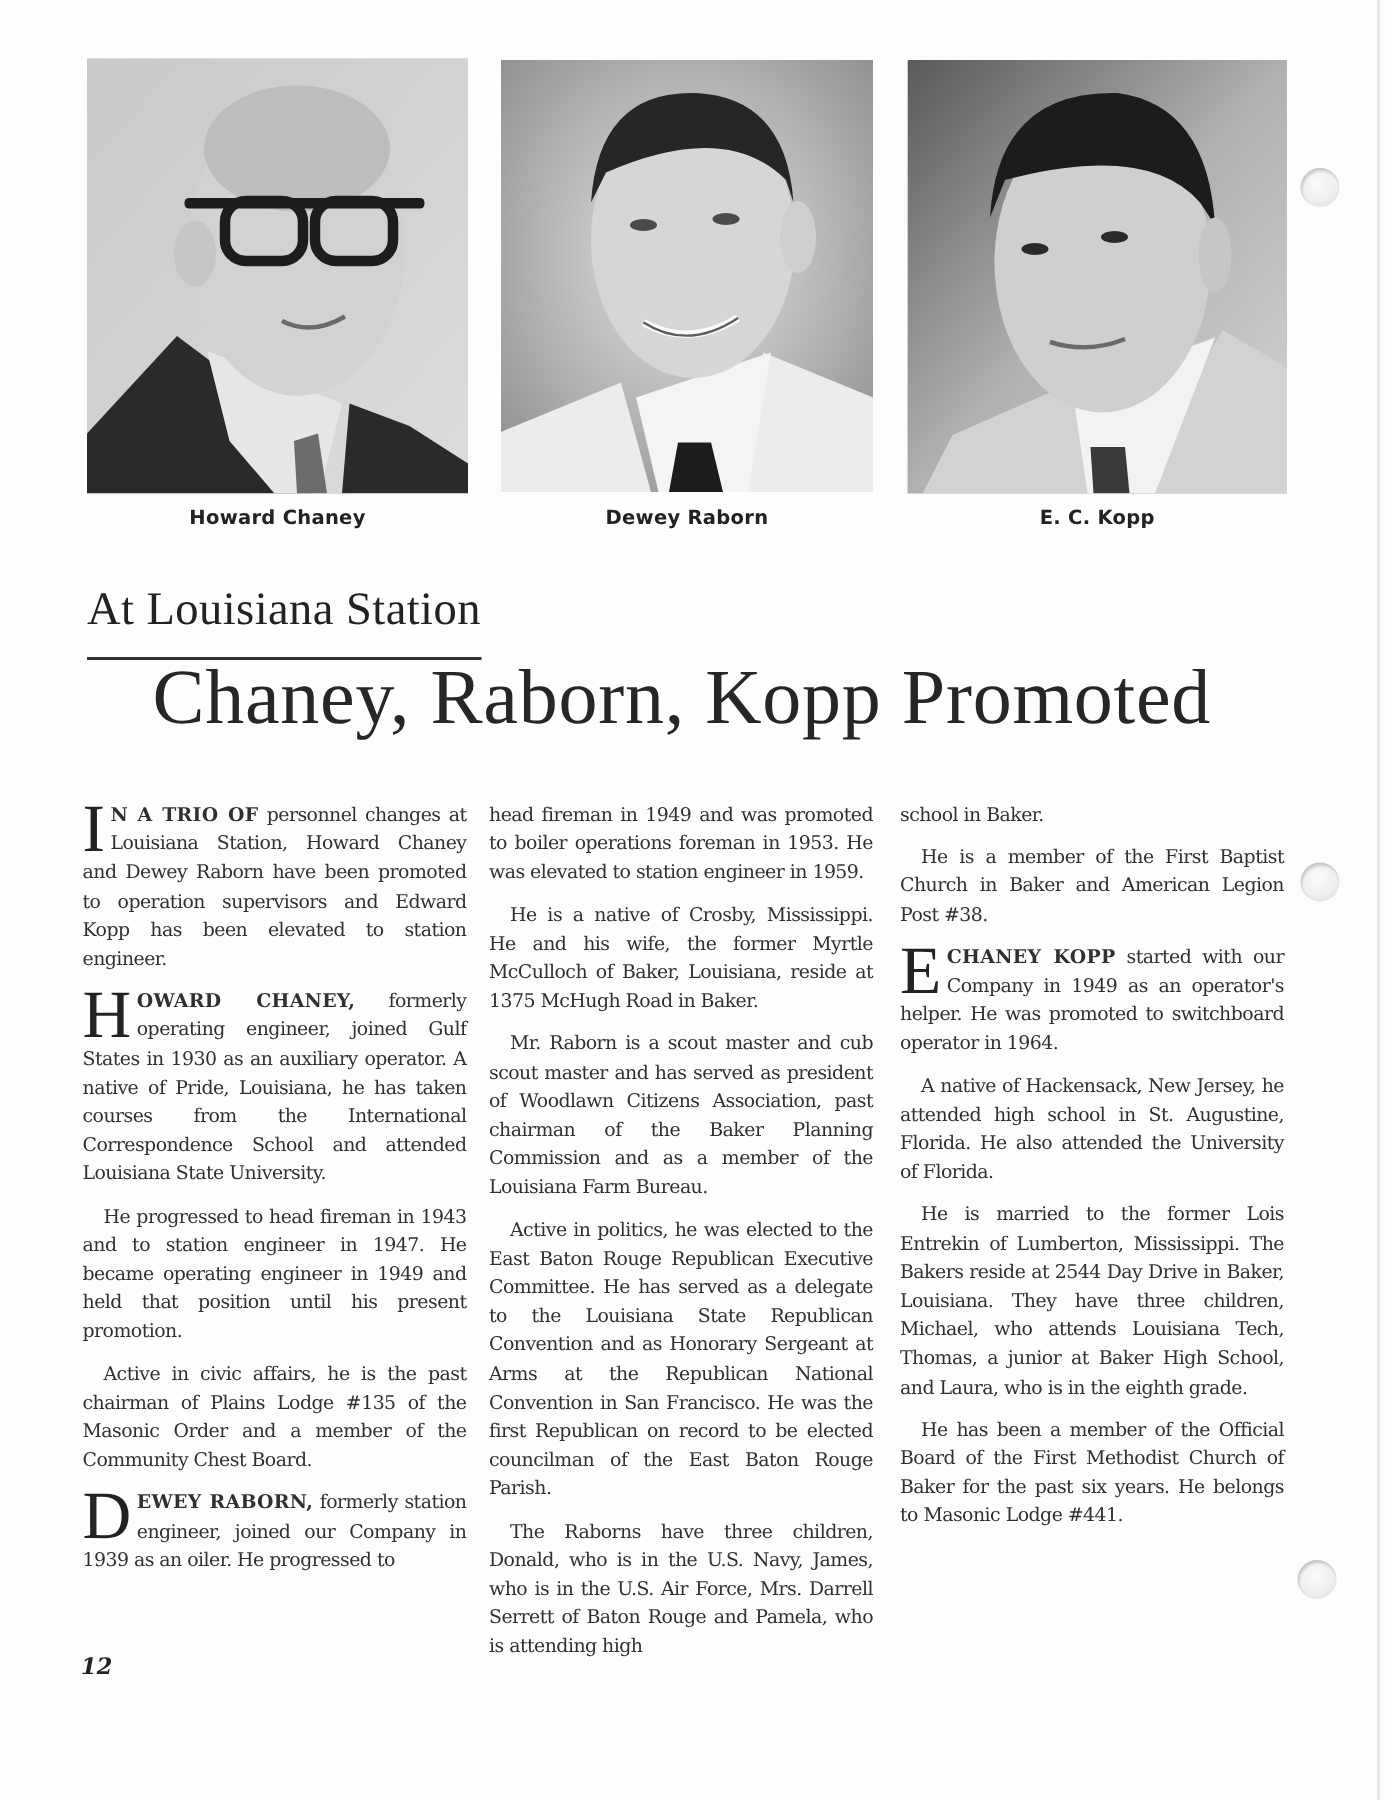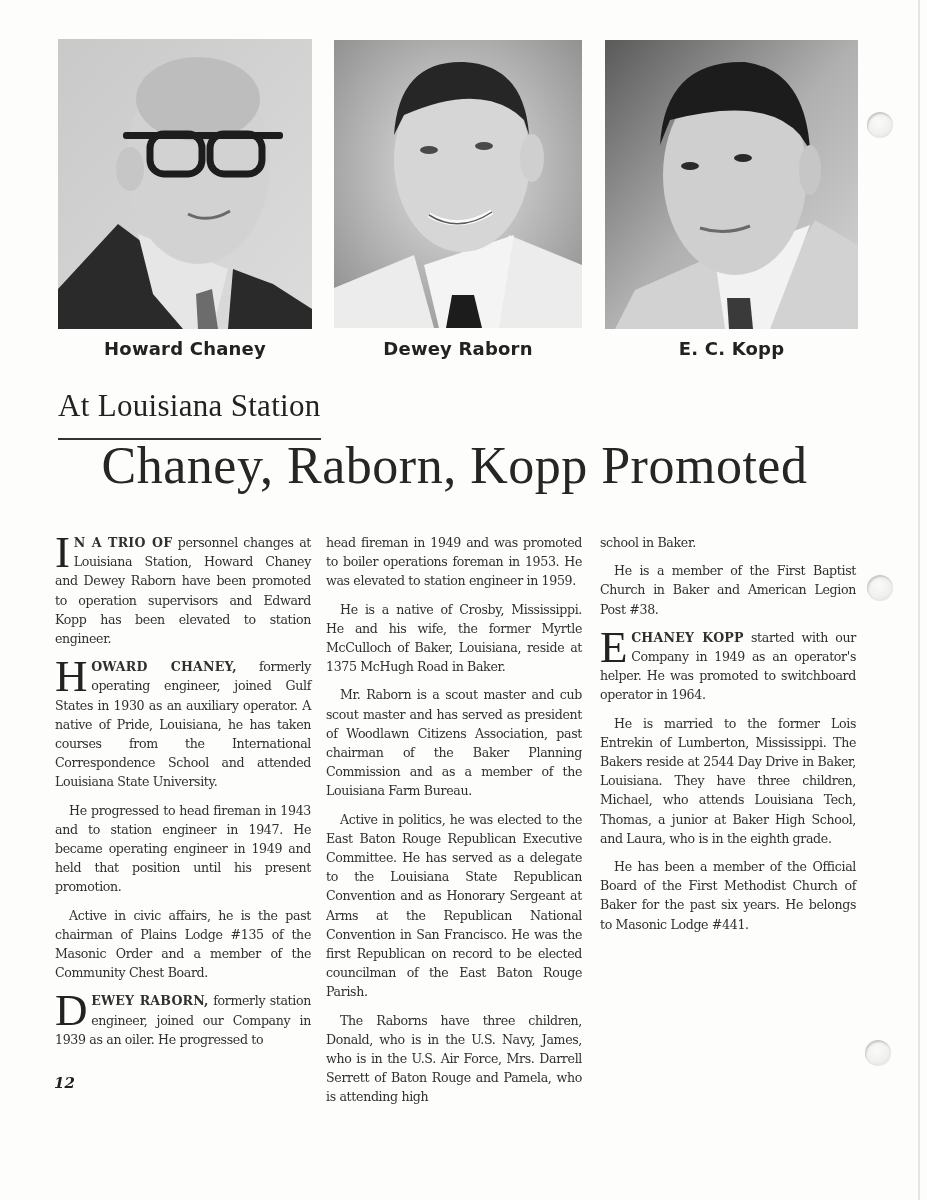--- a/index.html
+++ b/index.html
@@ -5,35 +5,35 @@
   html, body { margin:0; padding:0; }
   body { width:927px; height:1200px; background:#fdfdfb; position:relative; overflow:hidden;
          font-family:"DejaVu Serif", serif; color:#2a2a2a; }
   .edge { position:absolute; left:918px; top:0; width:2px; height:1200px; background:#e6e6e4; }
   .hole { position:absolute; width:26px; height:26px; border-radius:50%;
           background:radial-gradient(circle at 45% 40%, #fafafa 0%, #f0f0ef 55%, #d6d6d4 100%);
           box-shadow: inset 1px 2px 2px rgba(0,0,0,0.18); }
   .photo { position:absolute; overflow:hidden; background:#bdbdbd; }
   .photo svg { display:block; width:100%; height:100%; }
   .caption { position:absolute; top:338px; font-family:"DejaVu Sans", sans-serif; font-weight:bold;
-             font-size:18px; color:#222; text-align:center; letter-spacing:0.2px; }
+             font-size:13px; color:#222; text-align:center; letter-spacing:0.2px; }
   .kicker { position:absolute; left:58px; top:386px; font-family:"Liberation Serif", serif;
             font-size:31px; color:#222; letter-spacing:0.3px; line-height:40px;
             border-bottom:2px solid #333; padding-bottom:12px; }
   .headline { position:absolute; left:0; width:909px; top:436px; text-align:center;
               font-family:"Liberation Serif", serif; font-size:52px; color:#262626; letter-spacing:0.5px; }
   .col { position:absolute; top:533px; width:256px; font-size:12.6px; line-height:19.2px;
          text-align:justify; color:#303030; font-family:"DejaVu Serif", serif; letter-spacing:-0.35px; }
   .col p { margin:0 0 9px 0; text-indent:14px; }
   .col p.cont { text-indent:0; }
   .col p.drop { text-indent:0; }
   .dropcap { float:left; font-family:"Liberation Serif", serif; font-size:45px; line-height:34px;
              margin:2px 4px 0 0; color:#222; }
   .lead { font-weight:bold; letter-spacing:0.2px; }
-  .pagenum { position:absolute; left:54px; top:1074px; font-family:"DejaVu Serif", serif;
+  .pagenum { position:absolute; left:54px; top:1102px; font-family:"DejaVu Serif", serif;
              font-style:italic; font-weight:bold; font-size:15px; color:#222; }
 </style>
 </head>
 <body>
 
 <div class="edge"></div>
 <div class="hole" style="left:867px; top:112px;"></div>
 <div class="hole" style="left:867px; top:575px;"></div>
 <div class="hole" style="left:865px; top:1040px;"></div>
 
@@ -134,17 +134,18 @@
   <p>Active in politics, he was elected to the East Baton Rouge Republican Executive Committee. He has served as a delegate to the Louisiana State Republican Convention and as Honorary Sergeant at Arms at the Republican National Convention in San Francisco. He was the first Republican on record to be elected councilman of the East Baton Rouge Parish.</p>
   <p>The Raborns have three children, Donald, who is in the U.S. Navy, James, who is in the U.S. Air Force, Mrs. Darrell Serrett of Baton Rouge and Pamela, who is attending high</p>
 </div>
 
 <div class="col" style="left:600px;">
   <p class="cont">school in Baker.</p>
   <p>He is a member of the First Baptist Church in Baker and American Legion Post #38.</p>
   <p class="drop">
     <span class="dropcap">E</span><span class="lead">CHANEY KOPP</span><span> started with our Company in 1949 as an operator's helper. He was promoted to switchboard operator in 1964.</span>
   </p>
+  <p>A native of Hackensack, New Jersey, he attended high school in St. Augustine, Florida. He also attended the University of Florida.</p>
   <p>He is married to the former Lois Entrekin of Lumberton, Mississippi. The Bakers reside at 2544 Day Drive in Baker, Louisiana. They have three children, Michael, who attends Louisiana Tech, Thomas, a junior at Baker High School, and Laura, who is in the eighth grade.</p>
   <p>He has been a member of the Official Board of the First Methodist Church of Baker for the past six years. He belongs to Masonic Lodge #441.</p>
 </div>
 
 <div class="pagenum">12</div>
 
 </body></html>

